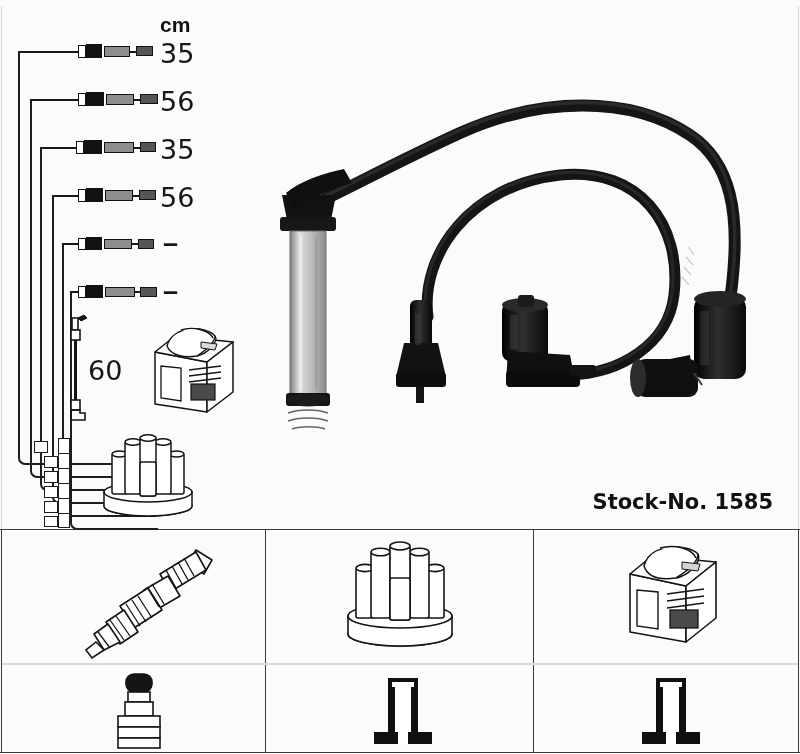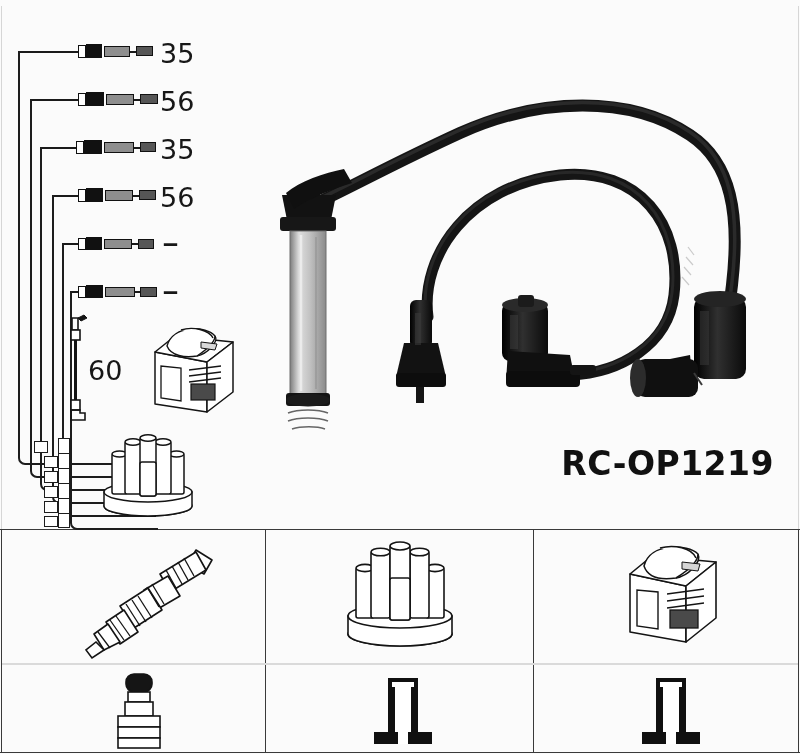--- a/index.html
+++ b/index.html
@@ -50,20 +50,23 @@
   <div class="frame-line h-sep" style="left:0;top:752px;width:800px;"></div>
   <div class="frame-line v-sep" style="left:1px;top:529px;height:224px;"></div>
   <div class="frame-line v-sep" style="left:265px;top:530px;height:223px;"></div>
   <div class="frame-line v-sep" style="left:533px;top:530px;height:223px;"></div>
   <div class="frame-line v-sep" style="left:798px;top:529px;height:224px;"></div>
   <div class="light-sep" style="position:absolute;left:2px;top:663px;width:796px;"></div>
 
   <div class="frame-line v-sep" style="left:1px;top:6px;height:523px;background:#d6d6d6;"></div>
   <div class="frame-line v-sep" style="left:798px;top:6px;height:523px;background:#d6d6d6;"></div>
 
+  <div id="meas">
+    <div class="unit-head">cm</div>
+  </div>
 
   <div class="meas-val" style="top:38px;">35</div>
   <div class="meas-val" style="top:86px;">56</div>
   <div class="meas-val" style="top:134px;">35</div>
   <div class="meas-val" style="top:182px;">56</div>
   <div class="meas-dash" style="top:228px;">–</div>
   <div class="meas-dash" style="top:276px;">–</div>
   <div class="meas-val" style="left:88px;top:355px;">60</div>
 
   <div class="cable-row" style="left:18px;top:42px;width:140px;">
@@ -265,21 +268,21 @@
         <ellipse cx="450" cy="244" rx="26" ry="8" fill="#242424"></ellipse>
         <path d="M420 300 L380 308 L378 342 L424 336 Z" fill="#0e0e0e"></path>
         <rect x="366" y="304" width="62" height="38" rx="9" fill="#101010"></rect>
         <ellipse cx="368" cy="323" rx="8" ry="19" fill="#2c2c2c"></ellipse>
         <rect x="430" y="256" width="9" height="54" fill="#404040" opacity="0.45"></rect>
         <path d="M424 318 L432 330" stroke="#3a3a3a" stroke-width="2" fill="none"></path>
       </g>
     </svg>
   </div>
 
-  <div id="prod-code">RC-OP1219</div>
+  <div id="stock-no">Stock-No. 1585</div>
 
   <div class="draw" style="left:48px;top:540px;width:180px;height:120px;">
     <svg width="180" height="120" viewBox="0 0 180 120">
       <g fill="#ffffff" stroke="#141414" stroke-width="1.6" stroke-linejoin="round">
         <path d="M148 10 L164 20 L156 34 L140 24 Z"></path>
         <path d="M112 34 L148 12 L158 30 L122 52 Z"></path>
         <path d="M96 50 L120 36 L132 56 L108 70 Z"></path>
         <path d="M72 66 L100 48 L114 70 L86 88 Z"></path>
         <path d="M58 82 L76 70 L90 92 L72 104 Z"></path>
         <path d="M46 94 L60 84 L72 102 L56 110 Z"></path>

